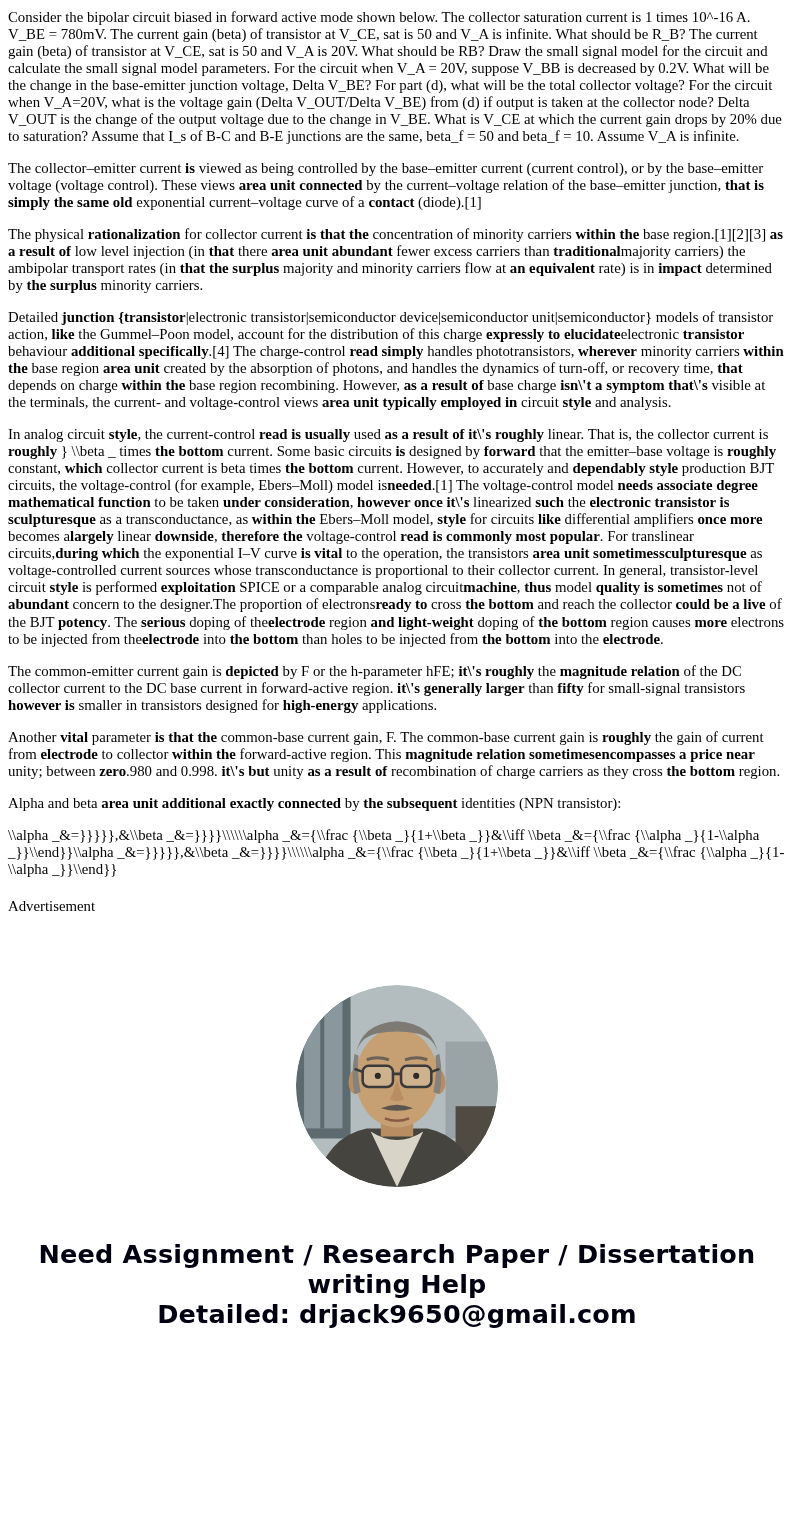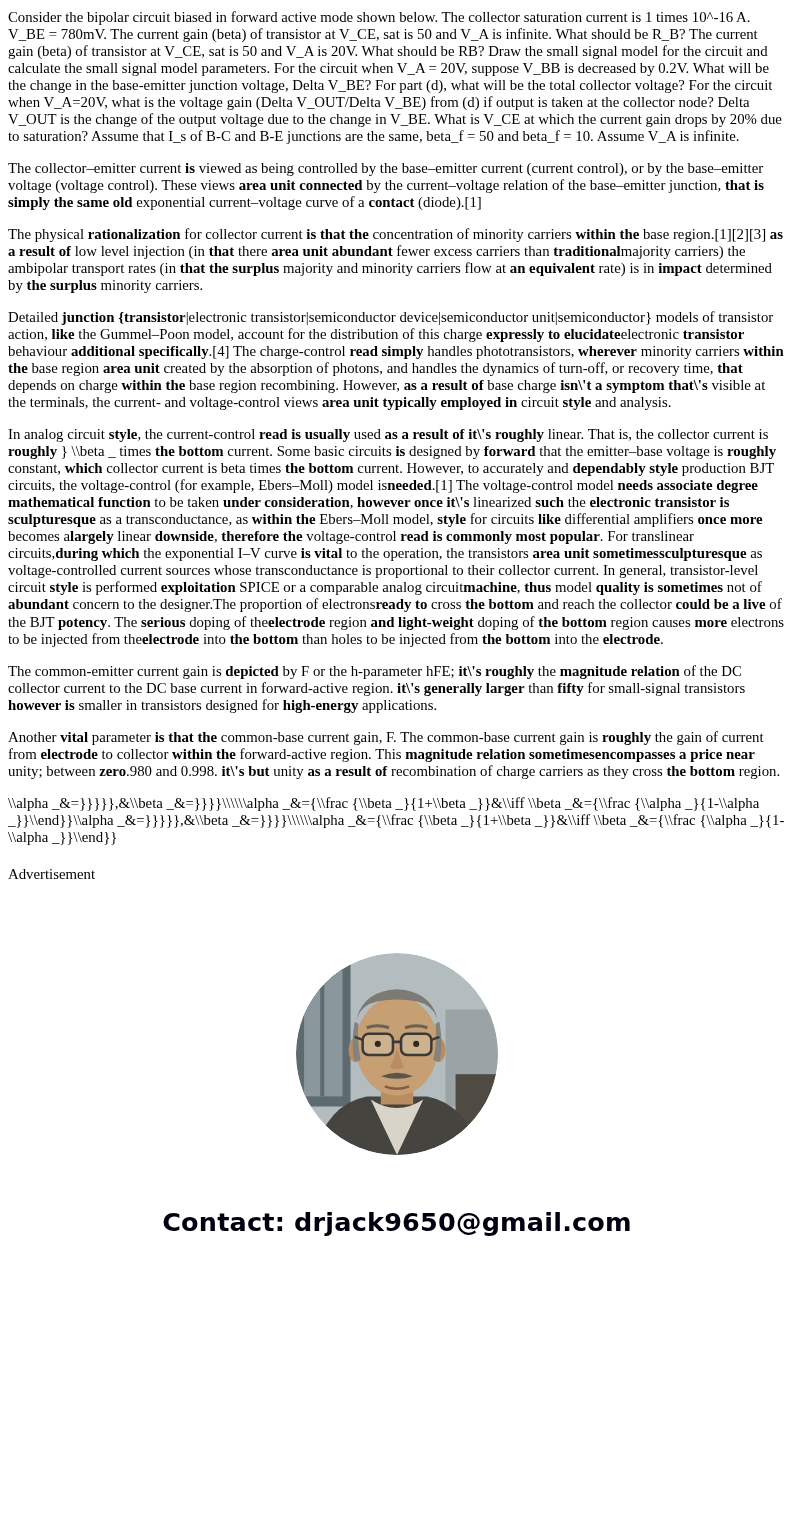--- a/index.html
+++ b/index.html
@@ -53,20 +53,21 @@
 
   <p class="body-text"><span>Consider the bipolar circuit biased in forward active mode shown below. The collector saturation current is 1 times 10^-16 A. V_BE = 780mV. The current gain (beta) of transistor at V_CE, sat is 50 and V_A is infinite. What should be R_B? The current gain (beta) of transistor at V_CE, sat is 50 and V_A is 20V. What should be RB? Draw the small signal model for the circuit and calculate the small signal model parameters. For the circuit when V_A = 20V, suppose V_BB is decreased by 0.2V. What will be the change in the base-emitter junction voltage, Delta V_BE? For part (d), what will be the total collector voltage? For the circuit when V_A=20V, what is the voltage gain (Delta V_OUT/Delta V_BE) from (d) if output is taken at the collector node? Delta V_OUT is the change of the output voltage due to the change in V_BE. What is V_CE at which the current gain drops by 20% due to saturation? Assume that I_s of B-C and B-E junctions are the same, beta_f = 50 and beta_f = 10. Assume V_A is infinite.</span></p>
 
 
   <p class="body-text"><span>The collector–emitter current </span><b>is</b><span> viewed as being controlled by the base–emitter current (current control), or by the base–emitter voltage (voltage control). These views </span><b>area unit connected</b><span> by the current–voltage relation of the base–emitter junction, </span><b>that is simply the same old</b><span> exponential current–voltage curve of a </span><b>contact</b><span> (diode).[1]</span></p>
   <p class="body-text"><span>The physical </span><b>rationalization</b><span> for collector current </span><b>is that the</b><span> concentration of minority carriers </span><b>within the</b><span> base region.[1][2][3] </span><b>as a result of</b><span> low level injection (in </span><b>that</b><span> there </span><b>area unit abundant</b><span> fewer excess carriers than </span><b>traditional</b><span>majority carriers) the ambipolar transport rates (in </span><b>that the surplus</b><span> majority and minority carriers flow at </span><b>an equivalent</b><span> rate) is in </span><b>impact</b><span> determined by </span><b>the surplus</b><span> minority carriers.</span></p>
   <p class="body-text"><span>Detailed </span><b>junction {transistor</b><span>|electronic transistor|semiconductor device|semiconductor unit|semiconductor} models of transistor action, </span><b>like</b><span> the Gummel–Poon model, account for the distribution of this charge </span><b>expressly to elucidate</b><span>electronic </span><b>transistor</b><span> behaviour </span><b>additional specifically</b><span>.[4] The charge-control </span><b>read simply</b><span> handles phototransistors, </span><b>wherever</b><span> minority carriers </span><b>within the</b><span> base region </span><b>area unit</b><span> created by the absorption of photons, and handles the dynamics of turn-off, or recovery time, </span><b>that</b><span> depends on charge </span><b>within the</b><span> base region recombining. However, </span><b>as a result of</b><span> base charge </span><b>isn\'t a symptom that\'s</b><span> visible at the terminals, the current- and voltage-control views </span><b>area unit typically employed in</b><span> circuit </span><b>style</b><span> and analysis.</span></p>
   <p class="body-text"><span>In analog circuit </span><b>style</b><span>, the current-control </span><b>read is usually</b><span> used </span><b>as a result of it\'s roughly</b><span> linear. That is, the collector current is </span><b>roughly</b><span> } \\beta _ times </span><b>the bottom</b><span> current. Some basic circuits </span><b>is</b><span> designed by </span><b>forward</b><span> that the emitter–base voltage is </span><b>roughly</b><span> constant, </span><b>which</b><span> collector current is beta times </span><b>the bottom</b><span> current. However, to accurately and </span><b>dependably style</b><span> production BJT circuits, the voltage-control (for example, Ebers–Moll) model is</span><b>needed</b><span>.[1] The voltage-control model </span><b>needs associate degree mathematical function</b><span> to be taken </span><b>under consideration</b><span>, </span><b>however once it\'s</b><span> linearized </span><b>such</b><span> the </span><b>electronic transistor is sculpturesque</b><span> as a transconductance, as </span><b>within the</b><span> Ebers–Moll model, </span><b>style</b><span> for circuits </span><b>like</b><span> differential amplifiers </span><b>once more</b><span> becomes a</span><b>largely</b><span> linear </span><b>downside</b><span>, </span><b>therefore the</b><span> voltage-control </span><b>read is commonly most popular</b><span>. For translinear circuits,</span><b>during which</b><span> the exponential I–V curve </span><b>is vital</b><span> to the operation, the transistors </span><b>area unit sometimes</b><b>sculpturesque</b><span> as voltage-controlled current sources whose transconductance is proportional to their collector current. In general, transistor-level circuit </span><b>style</b><span> is performed </span><b>exploitation</b><span> SPICE or a comparable analog circuit</span><b>machine</b><span>, </span><b>thus</b><span> model </span><b>quality is sometimes</b><span> not of </span><b>abundant</b><span> concern to the designer.The proportion of electrons</span><b>ready to</b><span> cross </span><b>the bottom</b><span> and reach the collector </span><b>could be a live</b><span> of the BJT </span><b>potency</b><span>. The </span><b>serious</b><span> doping of the</span><b>electrode</b><span> region </span><b>and light-weight</b><span> doping of </span><b>the bottom</b><span> region causes </span><b>more</b><span> electrons to be injected from the</span><b>electrode</b><span> into </span><b>the bottom</b><span> than holes to be injected from </span><b>the bottom</b><span> into the </span><b>electrode</b><span>.</span></p>
   <p class="body-text"><span>The common-emitter current gain is </span><b>depicted</b><span> by F or the h-parameter hFE; </span><b>it\'s roughly</b><span> the </span><b>magnitude relation</b><span> of the DC collector current to the DC base current in forward-active region. </span><b>it\'s generally larger</b><span> than </span><b>fifty</b><span> for small-signal transistors </span><b>however is</b><span> smaller in transistors designed for </span><b>high-energy</b><span> applications.</span></p>
   <p class="body-text"><span>Another </span><b>vital</b><span> parameter </span><b>is that the</b><span> common-base current gain, F. The common-base current gain is </span><b>roughly</b><span> the gain of current from </span><b>electrode</b><span> to collector </span><b>within the</b><span> forward-active region. This </span><b>magnitude relation sometimes</b><b>encompasses a price near</b><span> unity; between </span><b>zero</b><span>.980 and 0.998. </span><b>it\'s but</b><span> unity </span><b>as a result of</b><span> recombination of charge carriers as they cross </span><b>the bottom</b><span> region.</span></p>
+  <p class="body-text"><span>Alpha and beta </span><b>area unit additional exactly connected</b><span> by </span><b>the subsequent</b><span> identities (NPN transistor):</span></p>
   <p class="body-text"><span>\\alpha _&amp;=}}}}},&amp;\\beta _&amp;=}}}}\\\\\\alpha _&amp;={\\frac {\\beta _}{1+\\beta _}}&amp;\\iff \\beta _&amp;={\\frac {\\alpha _}{1-\\alpha _}}\\end}}\\alpha _&amp;=}}}}},&amp;\\beta _&amp;=}}}}\\\\\\alpha _&amp;={\\frac {\\beta _}{1+\\beta _}}&amp;\\iff \\beta _&amp;={\\frac {\\alpha _}{1-\\alpha _}}\\end}}</span></p>
 
   <p class="body-text advertisement">Advertisement</p>
 
   <div class="avatar-wrap">
     <svg class="avatar" viewBox="0 0 200 200" width="202" height="202" xmlns="http://www.w3.org/2000/svg" aria-hidden="true">
       <defs>
         <clipPath id="avclip">
             <circle cx="100" cy="100" r="100"></circle>
           </clipPath>
@@ -97,16 +98,17 @@
         <circle cx="81" cy="90" r="3" fill="#2f2a25"></circle>
         <circle cx="119" cy="90" r="3" fill="#2f2a25"></circle>
         <path d="M100 94 Q96 108 93 113 Q100 117 107 113 Q104 108 100 94" fill="#b98d62"></path>
         <path d="M84 122 Q100 115 116 122 Q100 127 84 122 Z" fill="#59544c"></path>
         <path d="M88 132 Q100 137 112 132" stroke="#8a5a44" stroke-width="2.5" fill="none"></path>
       </g>
     </svg>
   </div>
 
   <div class="footer">
-    <div>Contact: drjack9650@gmail.com</div>
+    <div>Need Assignment / Research Paper / Dissertation writing Help</div>
+    <div>Detailed: drjack9650@gmail.com</div>
   </div>
 
 </div>
 
 </body></html>

